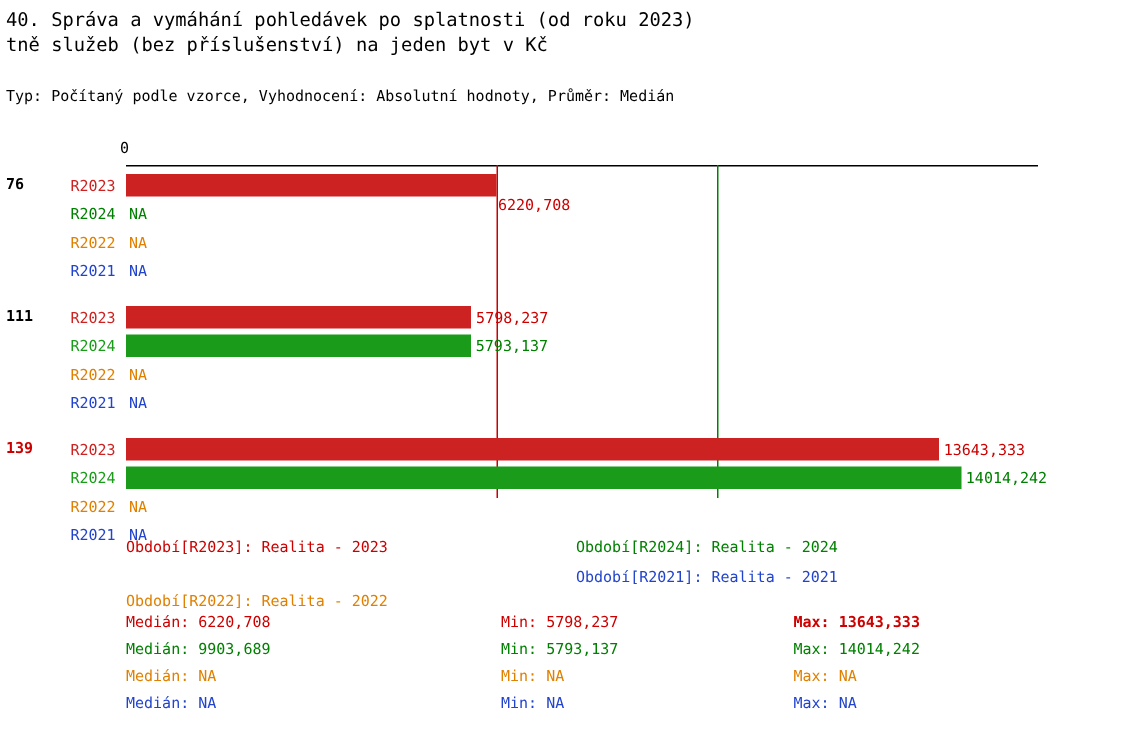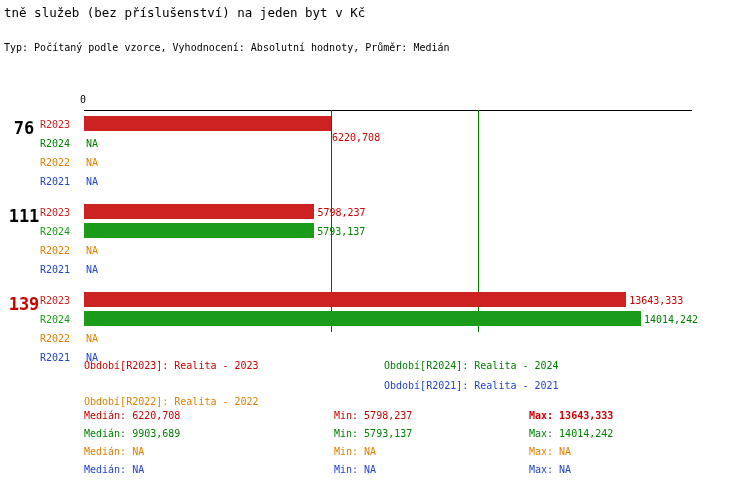--- a/index.html
+++ b/index.html
@@ -52,30 +52,30 @@
     font-size: 10px;
   }
   .vline {
     position: absolute;
     top: 18px;
     width: 1px;
     height: 222px;
   }
   .group-label {
     position: absolute;
-    font-size: 17px;
+    font-size: 10px;
     font-weight: bold;
-    text-align: center;
+    text-align: left;
     width: 40px;
   }
   .row-label {
     position: absolute;
     font-size: 10px;
     width: 44px;
-    text-align: left;
+    text-align: center;
   }
   .bar {
     position: absolute;
     height: 15px;
   }
   .bar-value {
     position: absolute;
     font-size: 10px;
     white-space: nowrap;
   }
@@ -104,20 +104,21 @@
   }
   .stat-cell {
     position: absolute;
     white-space: nowrap;
   }
 </style>
 </head>
 <body>
 
 <div class="title-block">
+  <div class="title-line">40. Správa a vymáhání pohledávek po splatnosti (od roku 2023)</div>
   <div class="title-line">tně služeb (bez příslušenství) na jeden byt v Kč</div>
   <div class="subtitle">Typ: Počítaný podle vzorce, Vyhodnocení: Absolutní hodnoty, Průměr: Medián</div>
 </div>
 
 <div class="chart-area">
   <div class="zero-label">0</div>
   <div class="axis-top"></div>
   <div id="plot-content">
       <div class="vline" style="left: 331.202px; background: rgb(204, 0, 0);"></div>
       <div class="vline" style="left: 477.558px; background: rgb(0, 128, 0);"></div>

